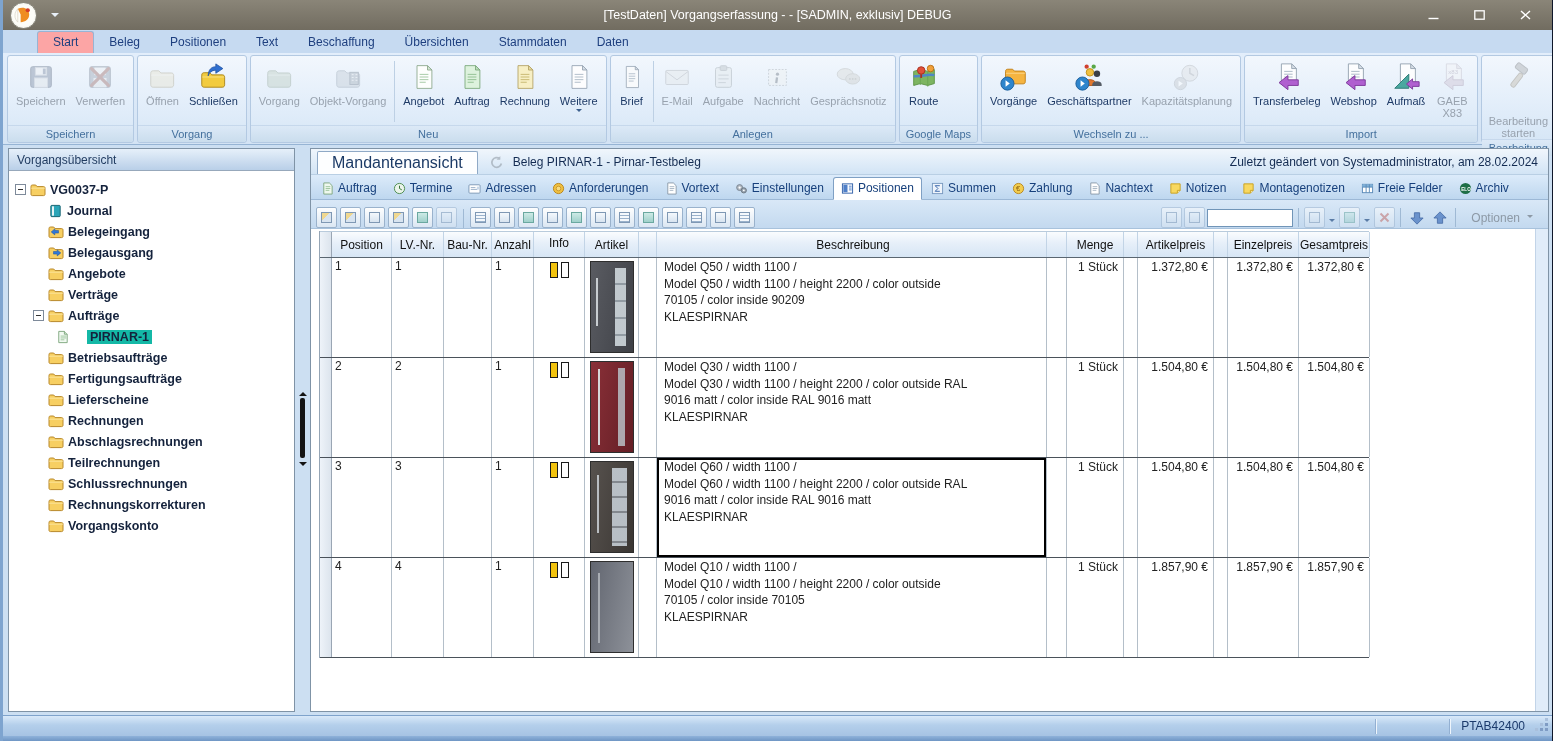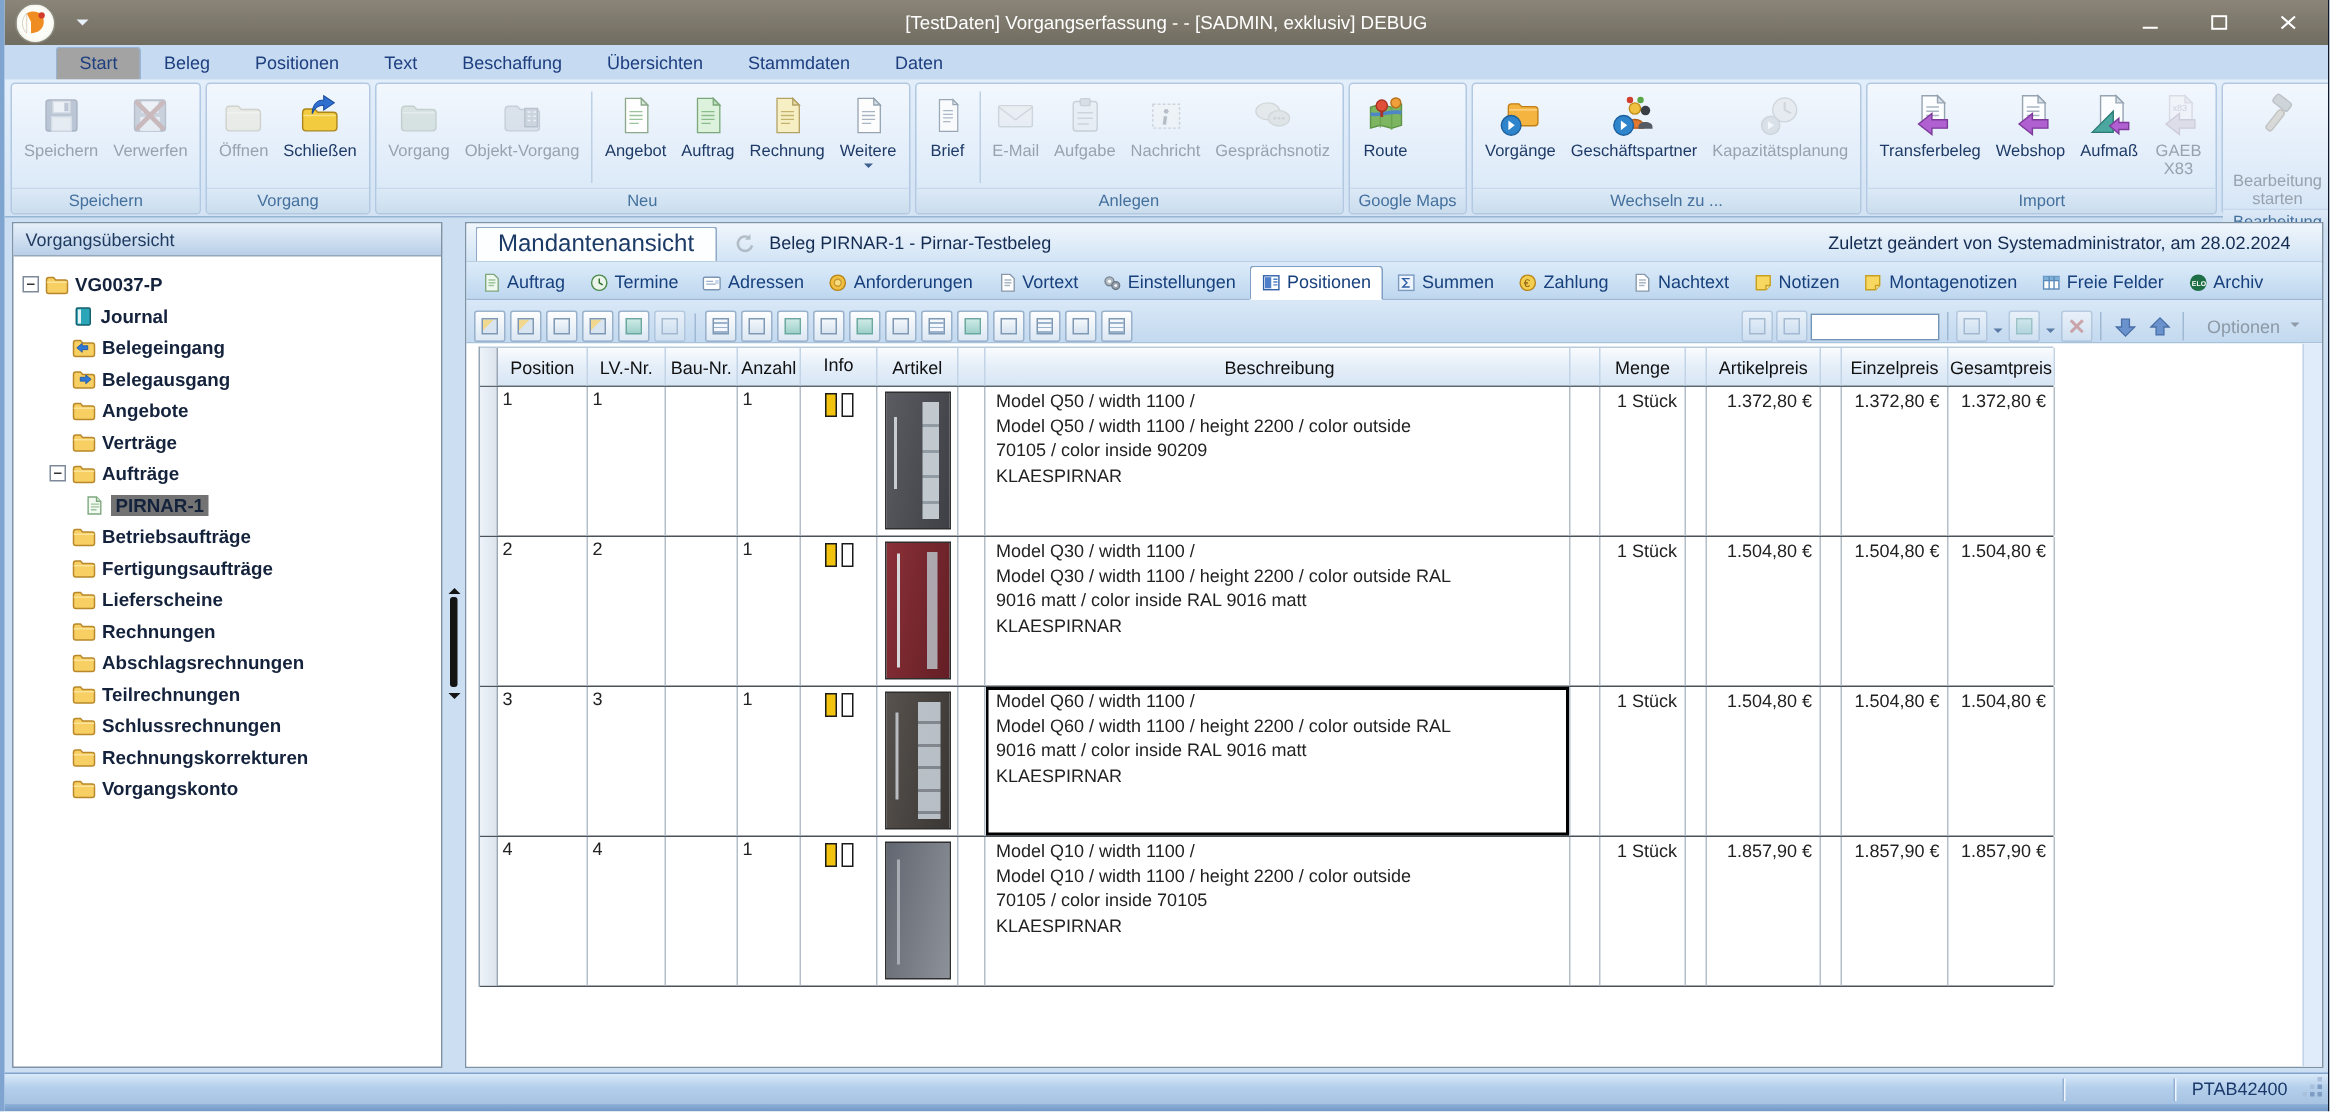--- a/index.html
+++ b/index.html
@@ -9,21 +9,21 @@
   
   .titlebar{height:30px;background:linear-gradient(#8a8578,#716c60);display:flex;align-items:center;position:relative;flex:none;}
   .applogo{width:27px;height:27px;border-radius:50%;background:radial-gradient(#fdfdf8 60%,#d8d6cc);border:1px solid #8a887c;margin-left:7px;display:flex;align-items:center;justify-content:center;}
   .qat-caret{width:0;height:0;border:4px solid transparent;border-top-color:#e8f0f8;margin-left:14px;margin-top:4px;}
   .title-text{position:absolute;left:0;right:0;text-align:center;color:#fff;font-size:12.5px;}
   .winbtns{margin-left:auto;display:flex;gap:24px;padding-right:16px;z-index:2;}
   .winbtn{width:22px;height:18px;display:flex;align-items:center;justify-content:center;}
   
   .rtabs{height:23px;background:#c6daf1;display:flex;align-items:flex-end;padding-left:34px;flex:none;}
   .rtab{padding:3px 15px 4px;color:#1e3f7f;font-size:12px;}
-  .rtab.active{background:#a3a3a3;border:1px solid #98b4d4;border-bottom:none;border-radius:3px 3px 0 0;}
+  .rtab.active{background:#fca5a5;border:1px solid #98b4d4;border-bottom:none;border-radius:3px 3px 0 0;}
   
   .ribbon{height:92px;background:linear-gradient(#e3eefb,#d3e3f4);border-bottom:1px solid #96b4d4;display:flex;gap:3px;padding:2px 2px 1px 4px;flex:none;}
   .rgroup{border:1px solid #b3c9e2;border-radius:3px;background:linear-gradient(#f2f7fd 0%,#e3eefa 55%,#d6e6f6 100%);display:flex;flex-direction:column;flex:none;}
   .rgroup-buttons{flex:1;display:flex;align-items:stretch;padding:2px 3px 0;}
   .rgroup-label{height:17px;line-height:16px;text-align:center;color:#44709d;font-size:11px;background:linear-gradient(#dce9f7,#cadded);border-top:1px solid #c6d8ec;border-radius:0 0 3px 3px;padding:0 6px;}
   .rbtn{display:flex;flex-direction:column;align-items:center;justify-content:flex-start;padding:2px 5px 0;color:#1e3a66;font-size:11px;text-align:center;white-space:nowrap;}
   .rbtn .ricon{height:34px;display:flex;align-items:center;margin-bottom:1px;}
   .rbtn.disabled{color:#98a2ae;}
   .rbtn.disabled .ricon{opacity:.45;filter:grayscale(55%);}
   .rbtn.wrap{white-space:normal;width:66px;line-height:12px;gap:20px;}
@@ -33,32 +33,32 @@
   
   .main{flex:1;display:flex;padding:3px 3px 3px 5px;gap:0;min-height:0;}
   .leftpanel{width:287px;flex:none;border:1px solid #7f93a6;background:#fff;display:flex;flex-direction:column;}
   .lp-header{height:22px;background:linear-gradient(#e6f0fa,#b9cfe8);border-bottom:1px solid #97a8bb;display:flex;align-items:center;padding:0 8px;color:#1f3a5f;font-size:12px;flex:none;}
   .lp-body{flex:1;overflow:hidden;padding:8px 2px;}
   .tnode{display:flex;align-items:center;height:21px;gap:4px;font-weight:700;color:#14223c;font-size:12.5px;}
   .ind1{padding-left:22px;} .ind2{padding-left:44px;} .ind0{padding-left:4px;}
   .exp{width:11px;height:11px;border:1px solid #7e8a9a;background:#fff;position:relative;flex:none;}
   .exp::after{content:"";position:absolute;left:2px;right:2px;top:4px;height:1px;background:#333;}
   .exp-sp{width:11px;flex:none;}
-  .sel-label{background:#737373;padding:0 3px;}
+  .sel-label{background:#14b8a6;padding:0 3px;margin-left:13px;}
   .splitter{width:15px;flex:none;position:relative;}
   .split-handle{position:absolute;left:5px;top:250px;width:5px;height:60px;background:#141414;border-radius:2px;}
   .split-arrow-t{position:absolute;left:4px;top:240px;width:0;height:0;border:4px solid transparent;border-bottom-color:#141414;}
   .split-arrow-b{position:absolute;left:4px;top:314px;width:0;height:0;border:4px solid transparent;border-top-color:#141414;}
   .rightpanel{flex:1;border:1px solid #7f93a6;background:#fff;display:flex;flex-direction:column;min-width:0;}
   
   .docstrip{height:26px;background:linear-gradient(#f0f6fc,#d2e4f5);border-bottom:1px solid #b9cfe4;display:flex;align-items:flex-end;flex:none;}
   .vtab{height:23px;margin-left:6px;padding:0 14px;background:#fdfeff;border:1px solid #8fa9c6;border-bottom:none;border-radius:2px 2px 0 0;display:flex;align-items:center;font-size:16px;color:#1b3a66;}
   .docstrip .ic-refresh{margin:0 10px 4px;opacity:.65;}
   .doc-title{color:#142c52;padding-bottom:5px;}
-  .last-mod{margin-left:auto;padding:0 21px 5px 0;color:#142c52;text-align:right;}
+  .last-mod{margin-left:auto;padding:0 10px 5px 0;color:#142c52;text-align:right;}
   
   .tabrow{height:25px;background:linear-gradient(#dcebfa,#bed7ef);border-bottom:1px solid #9cb8d6;display:flex;align-items:flex-end;padding:0 3px;gap:2px;flex:none;}
   .stab{display:flex;align-items:center;gap:4px;padding:3px 7px 4px;font-size:12px;color:#17407c;white-space:nowrap;}
   .stab.active{background:#fff;border:1px solid #7fa0c4;border-bottom:1px solid #fff;border-radius:3px 3px 0 0;margin-bottom:-1px;}
   
   .toolbar{height:29px;background:linear-gradient(#d9e8f7,#c3d9ef);border-bottom:1px solid #a8c2dc;display:flex;align-items:flex-end;padding:0 5px;gap:3px;flex:none;}
   .tbtn{width:21px;height:21px;border:1px solid #9ab2cc;border-radius:2px;background:linear-gradient(#fefefe,#dbe7f3);display:flex;align-items:center;justify-content:center;flex:none;}
   .tbtn.dis{opacity:.5;}
   .tg{width:11px;height:11px;border:1px solid #7f98b4;background:linear-gradient(#f4f8fc,#d8e4f0);}
   .tg.gold{background:linear-gradient(135deg,#f0d890 40%,#d8e4f0 40%);}

